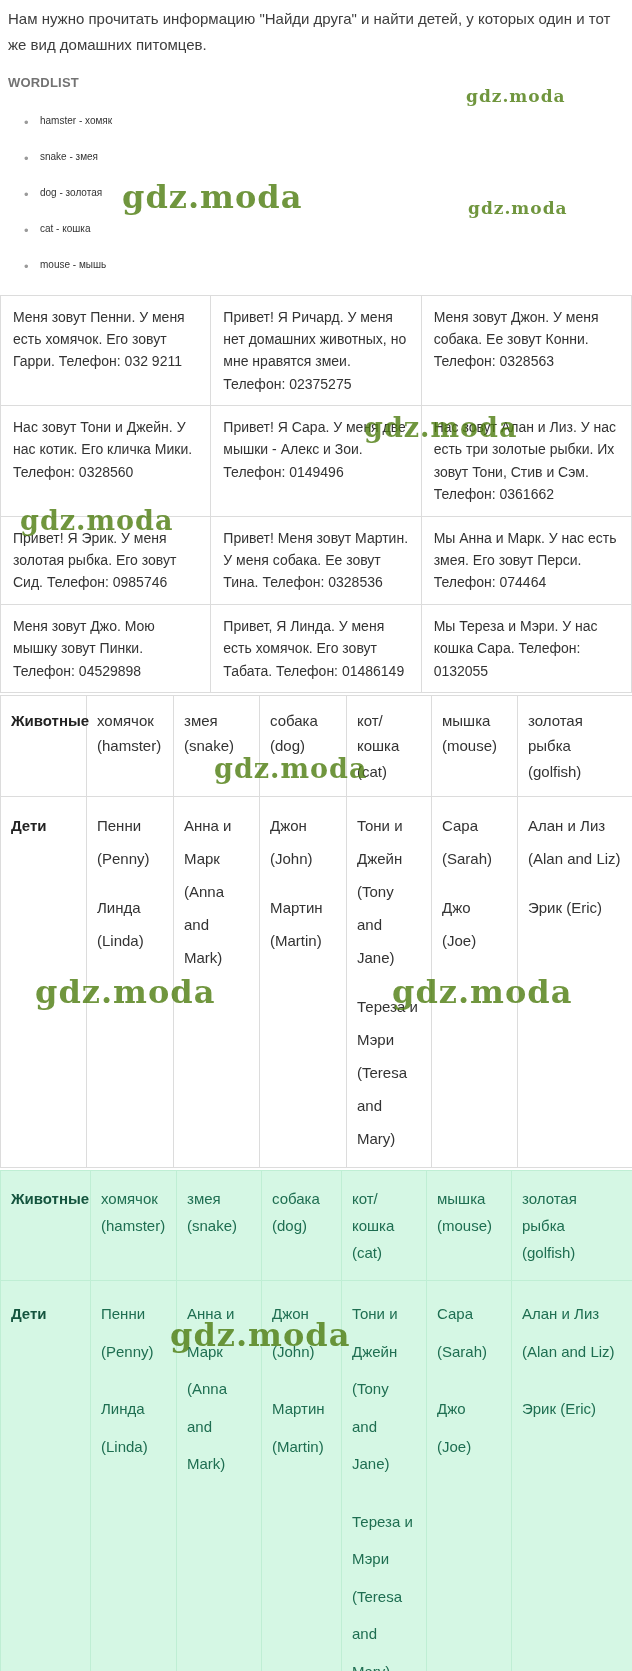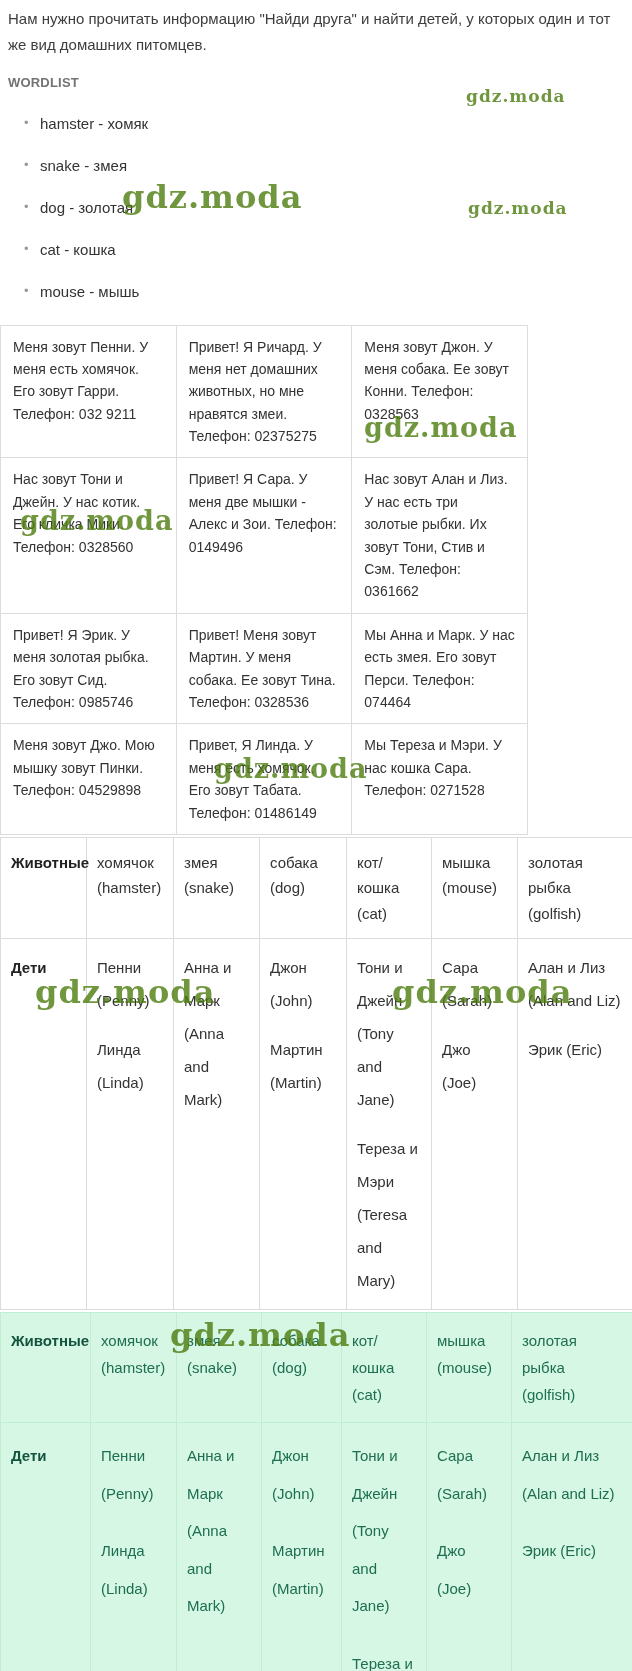--- a/index.html
+++ b/index.html
@@ -27,33 +27,33 @@
   }
   .wordlist {
     list-style: none;
     margin: 10px 0 18px 0;
     padding: 0 10px 0 24px;
   }
   .wordlist li {
     position: relative;
     padding-left: 16px;
     margin: 25px 0;
-    font-size: 15px;
+    font-size: 10px;
     color: #333;
   }
   .wordlist li::before {
     content: "\2022";
     position: absolute;
     left: 0;
     top: 0;
     color: #9a9a9a;
     font-size: 13px;
   }
   table {
-    width: 528px;
+    width: 632px;
     border-collapse: collapse;
     table-layout: fixed;
   }
   .info-table { margin-top: 14px; }
   .info-table td {
     border: 1px solid #dcdcdc;
     padding: 10px 12px;
     vertical-align: top;
     font-size: 14px;
     line-height: 1.6;
@@ -142,21 +142,21 @@
         <td>Нас зовут Алан и Лиз. У нас есть три золотые рыбки. Их зовут Тони, Стив и Сэм. Телефон: 0361662</td>
       </tr>
       <tr>
         <td>Привет! Я Эрик. У меня золотая рыбка. Его зовут Сид. Телефон: 0985746</td>
         <td>Привет! Меня зовут Мартин. У меня собака. Ее зовут Тина. Телефон: 0328536</td>
         <td>Мы Анна и Марк. У нас есть змея. Его зовут Перси. Телефон: 074464</td>
       </tr>
       <tr>
         <td>Меня зовут Джо. Мою мышку зовут Пинки. Телефон: 04529898</td>
         <td>Привет, Я Линда. У меня есть хомячок. Его зовут Табата. Телефон: 01486149</td>
-        <td>Мы Тереза и Мэри. У нас кошка Сара. Телефон: 0271528</td>
+        <td>Мы Тереза и Мэри. У нас кошка Сара. Телефон: 0132055</td>
       </tr>
     </tbody>
   </table>
 
   <table class="answer-table">
     <colgroup>
       <col style="width:86px">
         <col style="width:87px">
         <col style="width:86px">
       <col style="width:87px">

